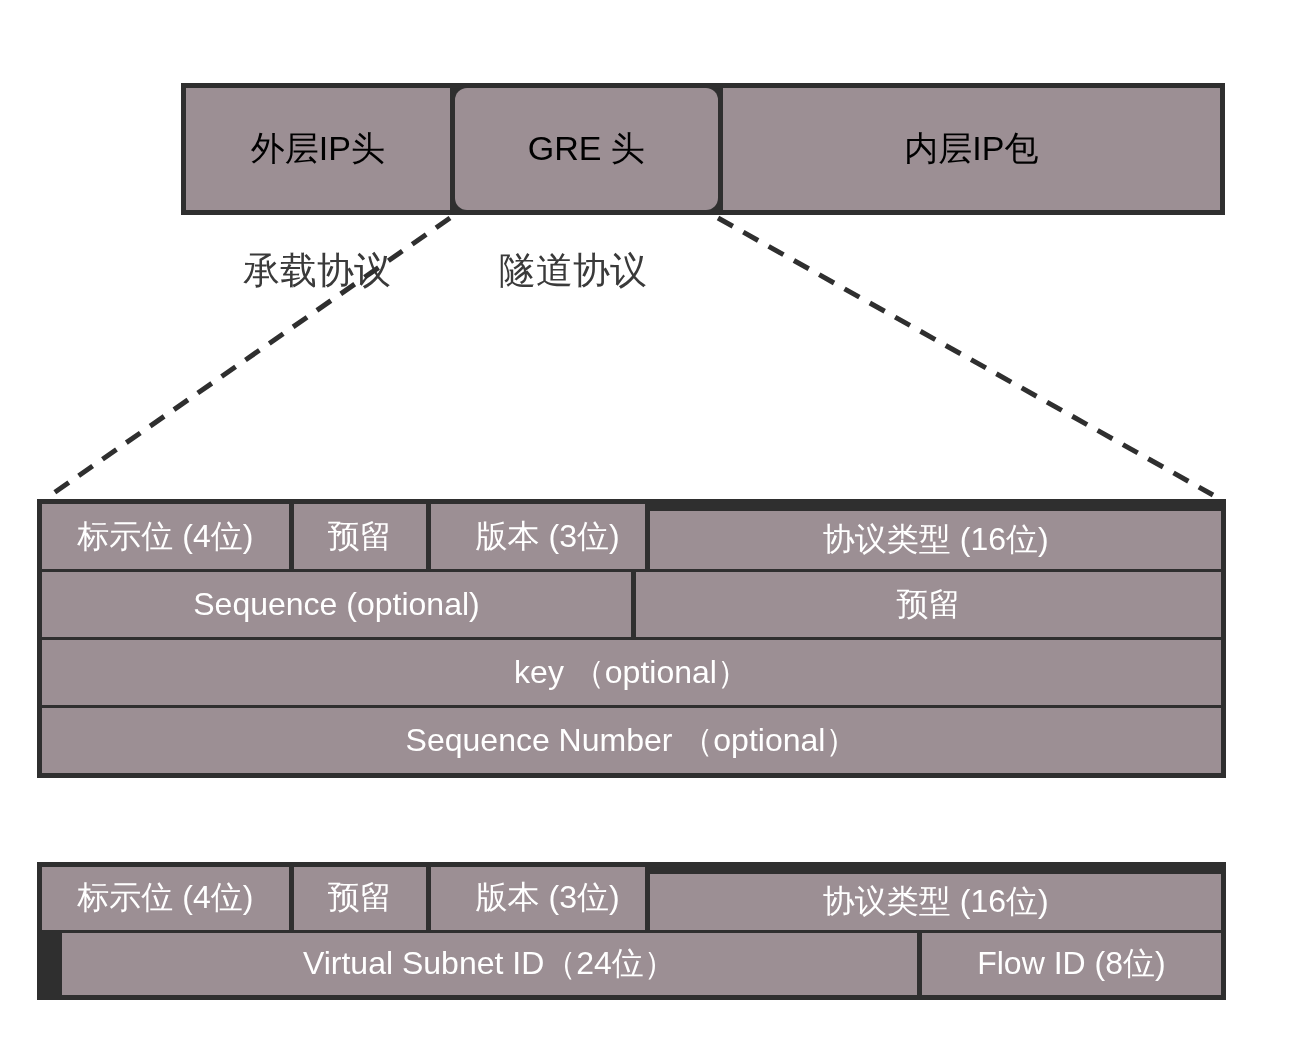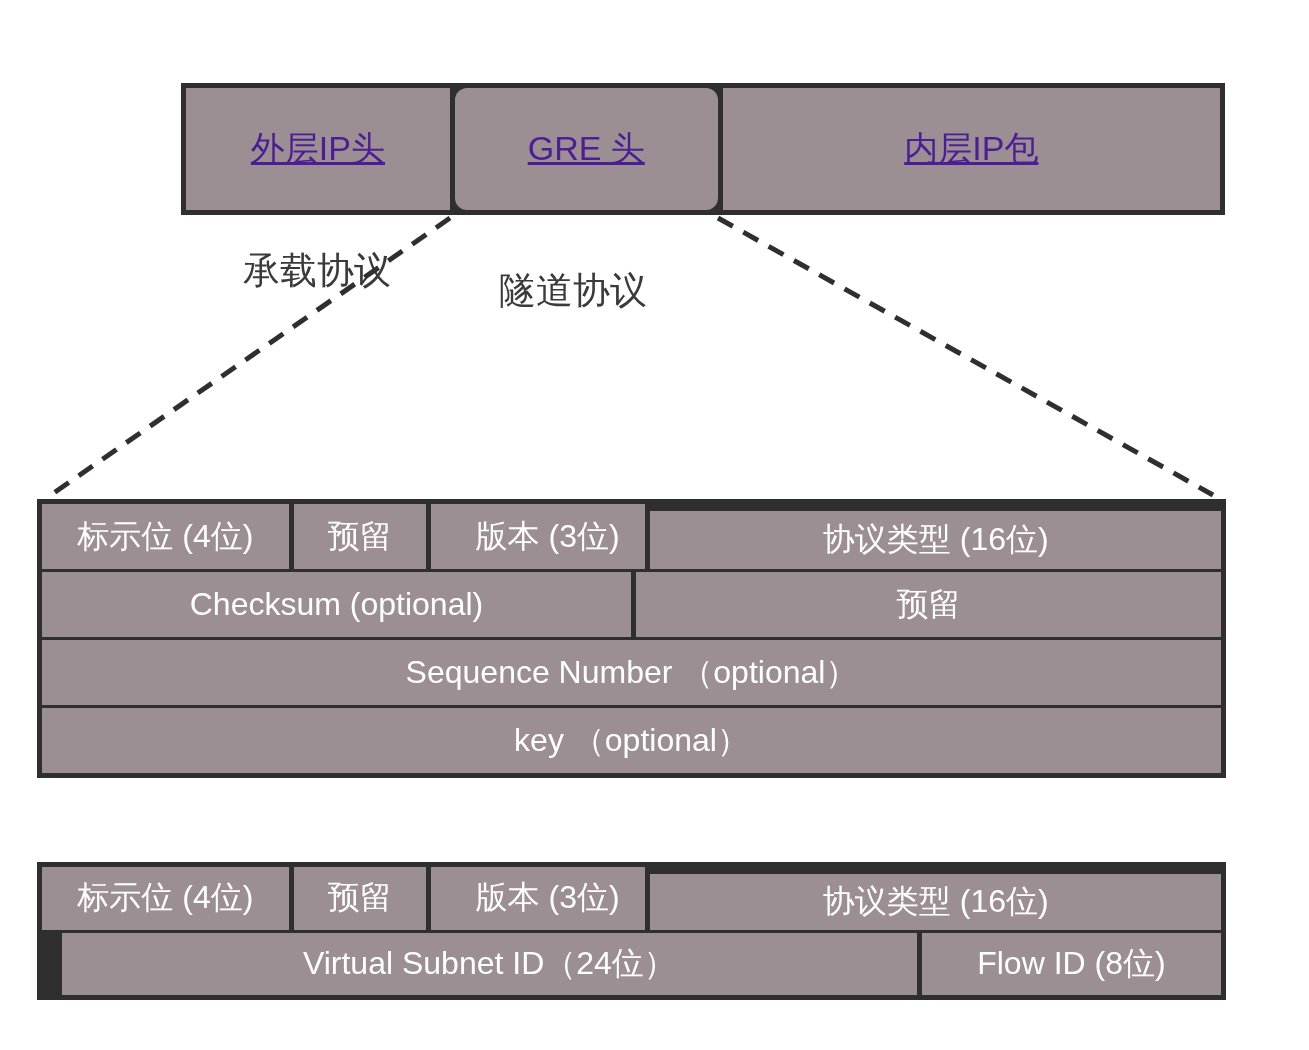--- a/index.html
+++ b/index.html
@@ -10,32 +10,32 @@
     font-family:"Liberation Sans","DejaVu Sans",sans-serif;
     overflow:hidden;
   }
   
   .packet-row{
     position:absolute;left:181px;top:83px;width:1044px;height:132px;
     background:#2f2f2f;display:flex;gap:5px;padding:5px;box-sizing:border-box;
   }
   .pbox{
     background:#9c8f94;display:flex;align-items:center;justify-content:center;
-    color:#4c1d95;font-size:34px;font-weight:500;white-space:nowrap;text-decoration:underline;
+    color:#000000;font-size:34px;font-weight:500;white-space:nowrap;
   }
   .pbox.seg0{flex:269 0 0;}
   .pbox.seg1{flex:268 0 0;border-radius:12px;}
   .pbox.seg2{flex:507 0 0;}
   
   .proto-label{
     position:absolute;top:246px;transform:translateX(-50%);
     color:#3a3a3a;font-size:37px;font-weight:500;white-space:nowrap;
   }
   .proto-label.p0{left:317px;}
-  .proto-label.p1{left:573px;margin-top:20px;}
+  .proto-label.p1{left:573px;}
   .proto-label.p2{left:978px;}
   
   .lines-svg{position:absolute;left:0;top:0;width:1309px;height:1050px;pointer-events:none;}
   .lines-svg line{stroke:#2f2f2f;stroke-width:5;stroke-dasharray:17 12;}
   
   .ftable{
     position:absolute;left:37px;width:1189px;
     background:#2f2f2f;display:flex;flex-direction:column;gap:3px;
     padding:5px;box-sizing:border-box;
   }
@@ -92,34 +92,34 @@
       </div>
       <div class="fcell w-ver">
         <span>版本 (3位)</span>
       </div>
       <div class="fcell w-ptype">
         <span>协议类型 (16位)</span>
       </div>
     </div>
     <div class="frow">
       <div class="fcell w-cksum">
-        <span>Checksum (optional)</span>
+        <span>Sequence (optional)</span>
       </div>
       <div class="fcell w-res2">
         <span>预留</span>
       </div>
     </div>
     <div class="frow">
       <div class="fcell w-full">
-        <span>Sequence Number （optional）</span>
+        <span>key （optional）</span>
       </div>
     </div>
     <div class="frow">
       <div class="fcell w-full">
-        <span>key （optional）</span>
+        <span>Sequence Number （optional）</span>
       </div>
     </div>
   </div>
 
   <div class="ftable nvgre">
     <div class="frow">
       <div class="fcell w-flag">
         <span>标示位 (4位)</span>
       </div>
       <div class="fcell w-res">

